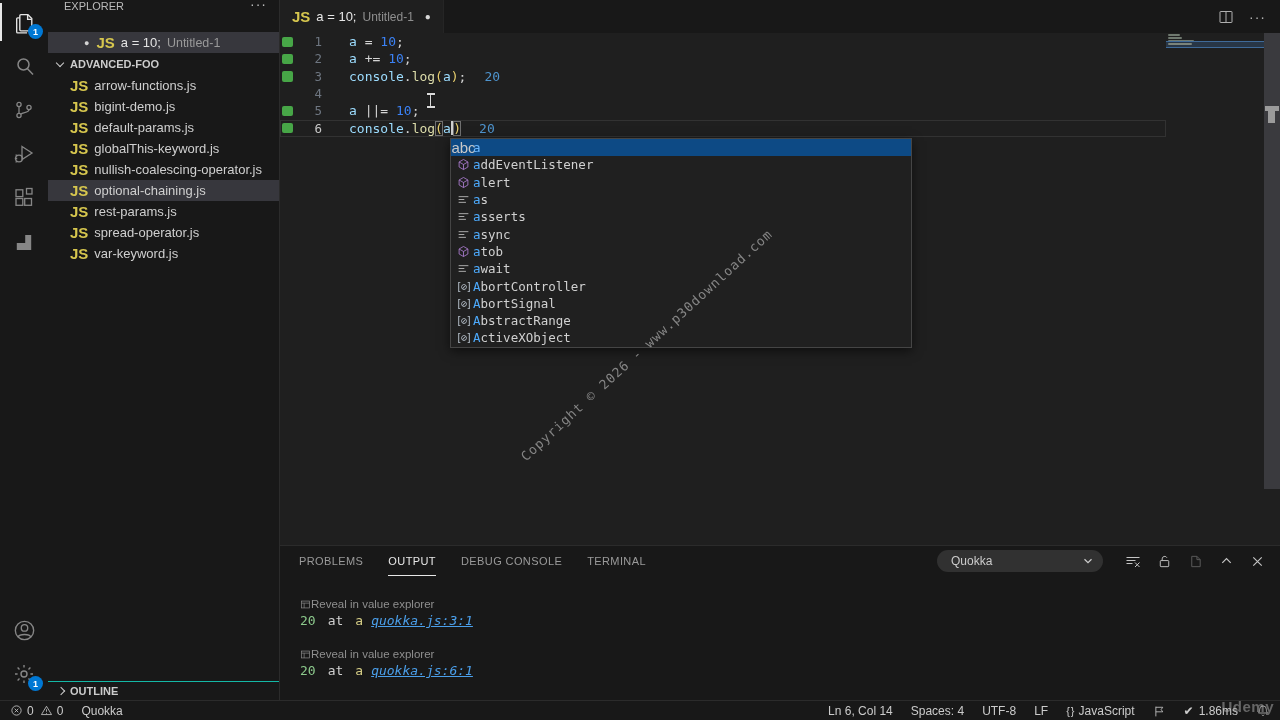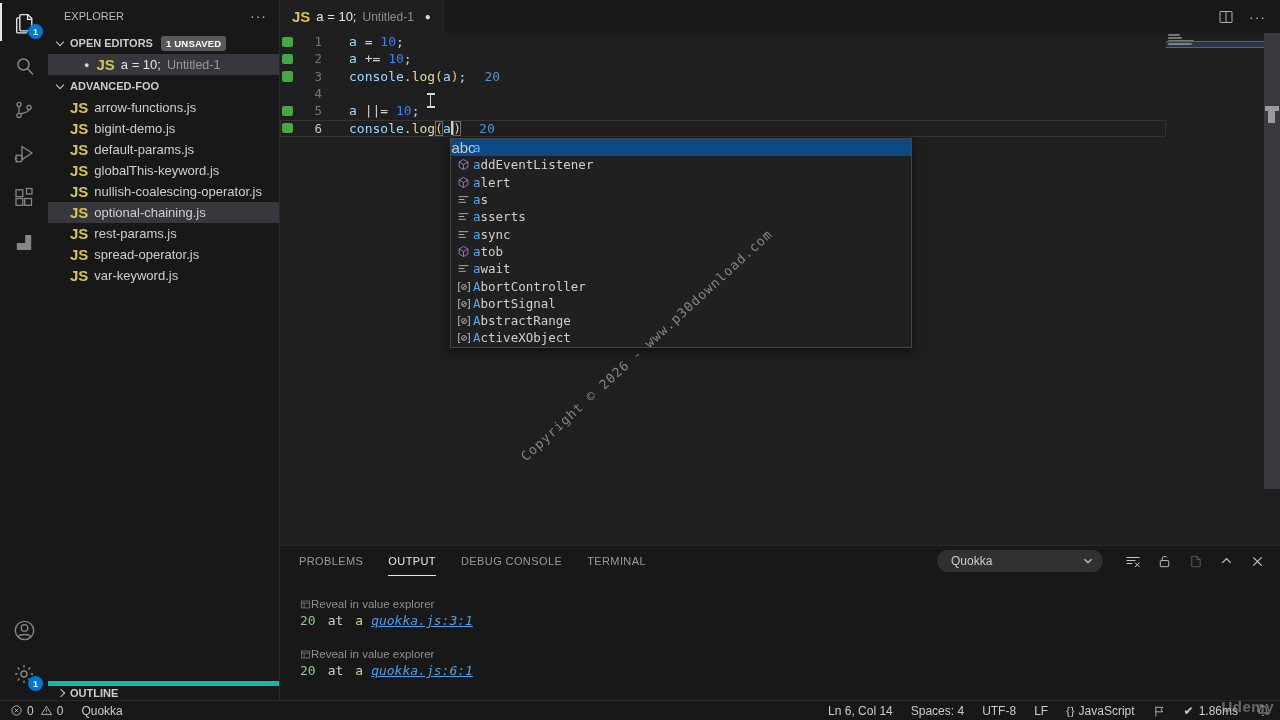--- a/index.html
+++ b/index.html
@@ -13,36 +13,36 @@
   .ab-group-bottom{position:absolute;bottom:4px;left:0;width:48px;}
   .ab-item{position:relative;width:48px;height:44px;display:flex;align-items:center;justify-content:center;color:#868686;cursor:pointer;}
   .ab-item.active{color:#e4e4e4;}
   .ab-item.active::before{content:'';position:absolute;left:0;top:3px;bottom:3px;width:2px;background:#e7e7e7;}
   .ab-badge{position:absolute;right:5px;bottom:5px;min-width:15px;height:15px;border-radius:50%;
             background:#0078d4;color:#fff;font-size:9px;font-weight:bold;display:flex;align-items:center;justify-content:center;}
 
   
   .sidebar{position:absolute;left:48px;top:0;width:232px;height:700px;background:#181818;
            border-right:1px solid #2b2b2b;box-sizing:border-box;z-index:4;}
-  .sidebar-header{height:32px;display:flex;align-items:center;padding:0 12px 0 16px;font-size:11px;color:#bbbbbb;}
+  .sidebar-header{height:32px;display:flex;align-items:flex-start;padding:0 12px 0 16px;font-size:11px;color:#bbbbbb;}
   .sidebar-header .more{margin-left:auto;font-size:14px;letter-spacing:1px;color:#bbbbbb;cursor:pointer;line-height:8px;}
   .section-header{display:flex;align-items:center;height:22px;font-size:11px;font-weight:bold;color:#cccccc;padding-left:4px;cursor:pointer;}
   .chev{width:5px;height:5px;border-right:1.2px solid #cccccc;border-bottom:1.2px solid #cccccc;
         transform:rotate(45deg);margin:0 7px 2px 5px;flex:none;}
   .chev.right{transform:rotate(-45deg);margin:0 6px 0 6px;}
   .badge-unsaved{background:#5a5a5a;color:#ffffff;font-size:9.5px;font-weight:bold;border-radius:3px;
                  padding:2px 5px;margin-left:8px;letter-spacing:.2px;}
   .open-item{height:21px;background:#37373d;display:flex;align-items:center;padding-left:36px;font-size:13px;cursor:pointer;}
   .dirty-dot{color:#d4d4d4;font-size:9px;margin-right:7px;}
   .js-badge{font-size:15px;font-weight:bold;color:#d6c64e;margin-right:6px;flex:none;}
   .oe-name{color:#e4e4e4;}
   .oe-detail{color:#9a9a9a;margin-left:6px;font-size:12.5px;}
   .file-row{height:21px;display:flex;align-items:center;padding-left:22px;font-size:13px;color:#cfcfcf;cursor:pointer;white-space:nowrap;}
   .file-row.selected{background:#37373d;}
-  .outline-row{position:absolute;bottom:0;left:0;width:100%;height:19px;border-top:5px solid #14b8a6;
+  .outline-row{position:absolute;bottom:0;left:0;width:100%;height:19px;border-top:1px solid #14b8a6;
                display:flex;align-items:center;font-size:11px;font-weight:bold;padding-left:4px;background:#181818;box-sizing:border-box;cursor:pointer;}
 
   
   .main{position:absolute;left:280px;top:0;width:1000px;height:700px;background:#181818;}
   .tab-bar{position:relative;height:33px;background:#181818;}
   .tab{position:absolute;left:0;top:0;height:33px;background:#1f1f1f;display:flex;align-items:center;
        padding:0 12px;border-right:1px solid #252525;font-size:13px;cursor:pointer;}
   .tab-title{color:#e7e7e7;}
   .tab-detail{color:#8f8f8f;margin-left:6px;font-size:12px;}
   .tab-dirty{color:#d8d8d8;margin-left:11px;font-size:10px;}
@@ -198,25 +198,20 @@
           <span class="ab-badge">1</span>
         </div>
       </div>
   </div>
 
   <div class="sidebar">
     <div class="sidebar-header">
       <span>EXPLORER</span>
       <span class="more">···</span>
     </div>
-    <div class="section-header">
-      <span class="chev"></span>
-      <span>OPEN EDITORS</span>
-      <span class="badge-unsaved">1 UNSAVED</span>
-    </div>
     <div class="open-item">
       <span class="dirty-dot">●</span>
       <span class="js-badge">JS</span>
       <span class="oe-name">a = 10;</span>
       <span class="oe-detail">Untitled-1</span>
     </div>
     <div class="section-header">
       <span class="chev"></span>
       <span>ADVANCED-FOO</span>
     </div>

